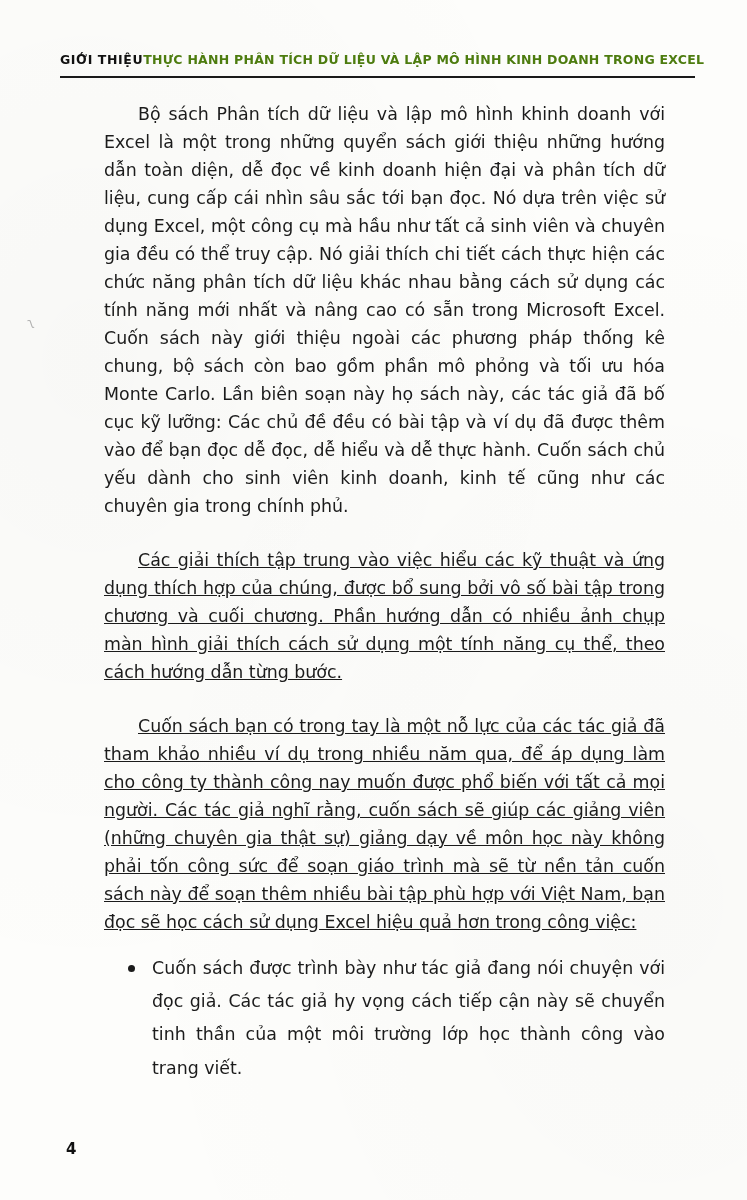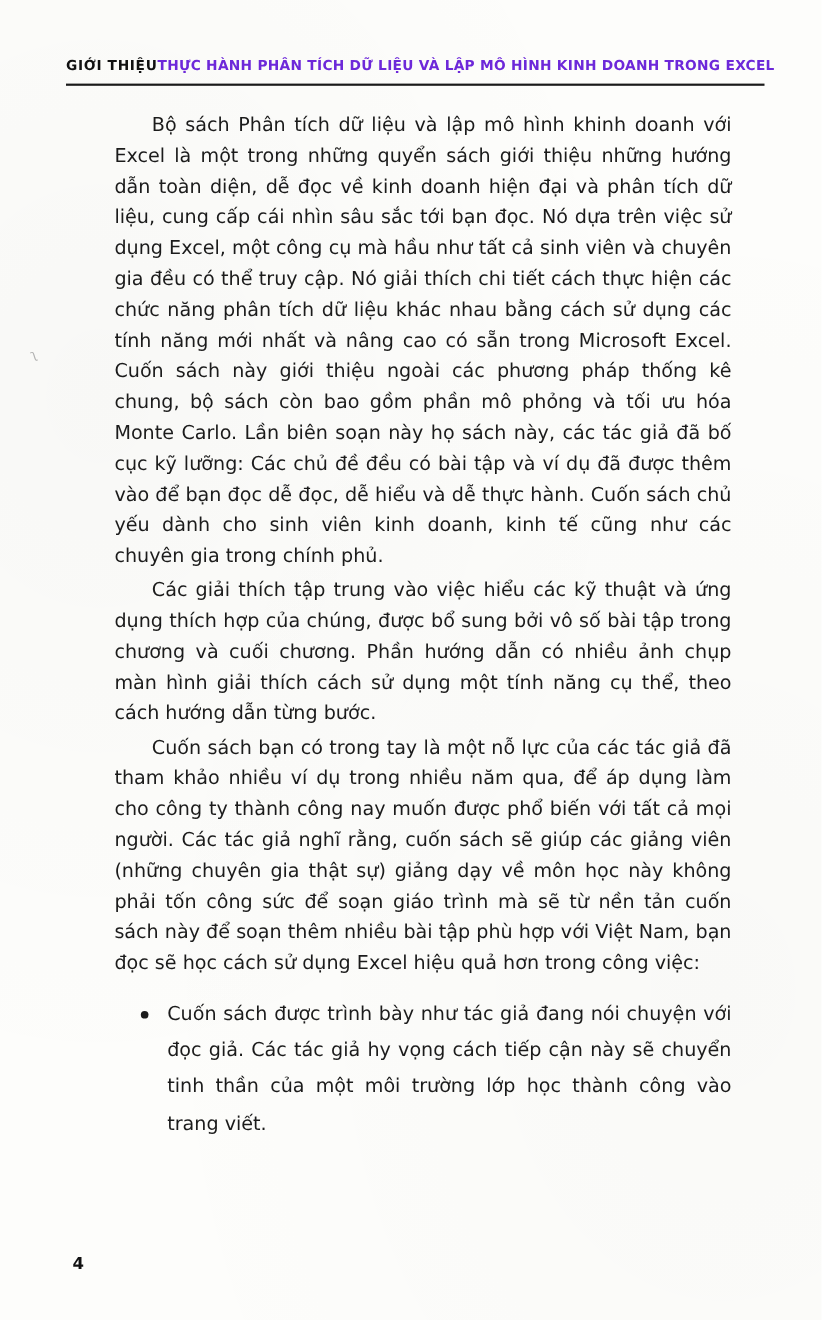--- a/index.html
+++ b/index.html
@@ -46,21 +46,21 @@
     font-size: 12.5px;
     letter-spacing: 0.6px;
     color: #111;
     white-space: nowrap;
   }
   .header-right {
     font-family: "DejaVu Sans", sans-serif;
     font-weight: bold;
     font-size: 12.5px;
     letter-spacing: 0.25px;
-    color: #6d28d9;
+    color: #4d7c0f;
     white-space: nowrap;
   }
   .header-rule {
     position: absolute;
     top: 76px;
     left: 60px;
     right: 52px;
     height: 2px;
     background: #1a1a1a;
   }
@@ -75,21 +75,22 @@
   p.para {
     margin: 0 0 0px 0;
     font-size: 17.4px;
     line-height: 28px;
     text-align: justify;
     text-justify: inter-word;
     color: #1b1b1b;
     text-indent: 34px;
   }
   p.para + p.para {
-    margin-top: 3px;
+    margin-top: 26px;
+    text-decoration: underline;
   }
   ul.bullets {
     list-style: none;
     margin: 16px 0 14px 0;
     padding: 0;
   }
   ul.bullets li {
     position: relative;
     padding-left: 48px;
     margin-bottom: 13px;

